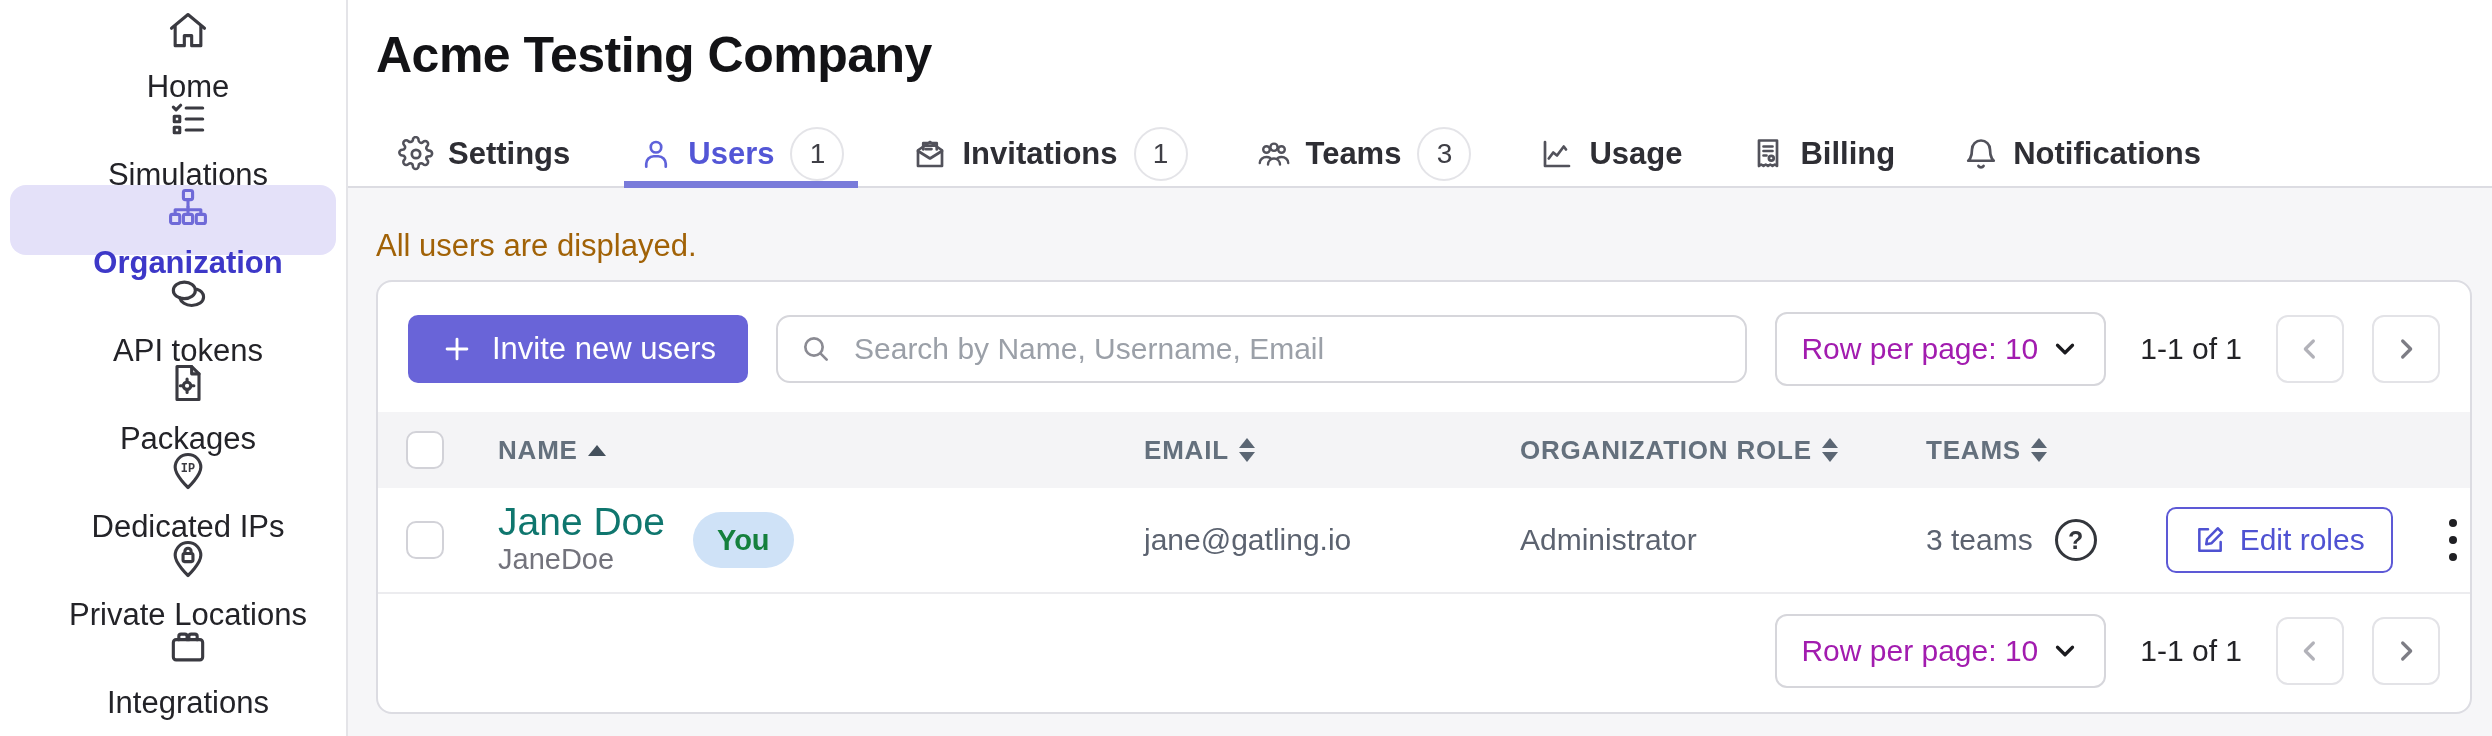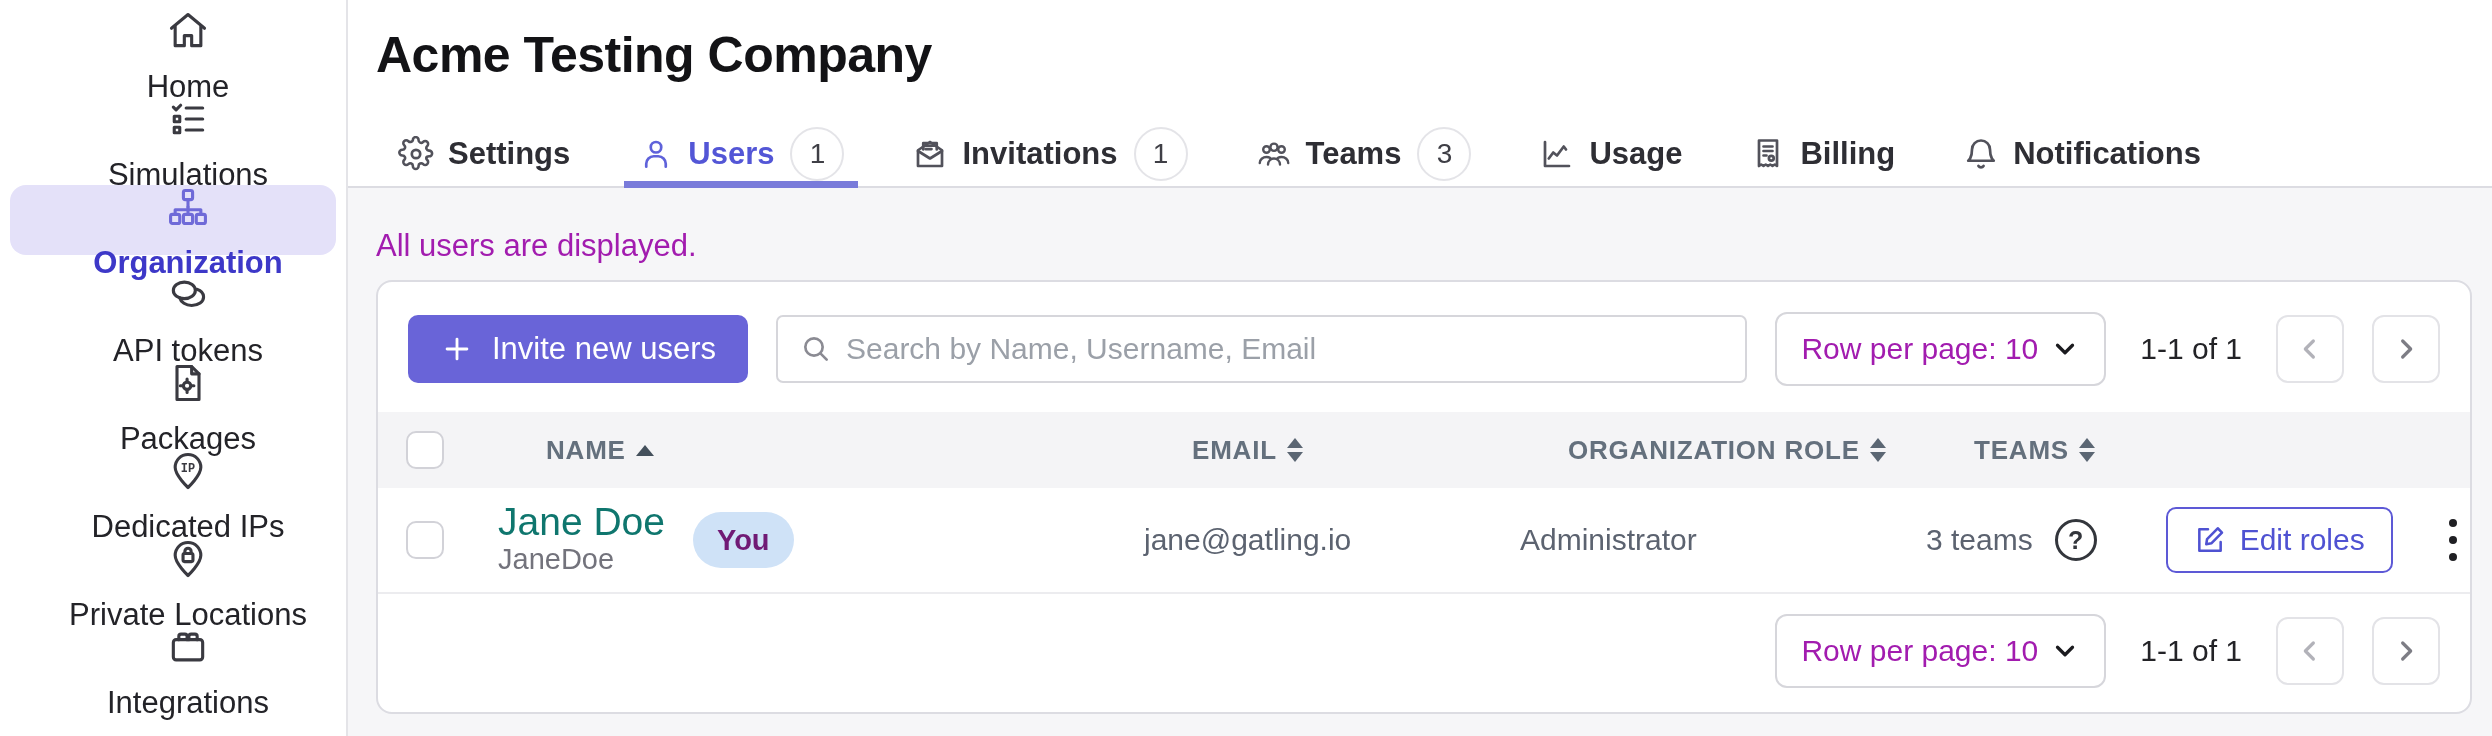--- a/index.html
+++ b/index.html
@@ -54,38 +54,38 @@
   }
   .tab.active .t-icon { color: #5f62da; }
   .tab.active .t-label { color: #5356d6; }
   .tab.active::after {
     content: ""; position: absolute; left: 8px; right: 8px; bottom: -2px;
     height: 7px; background: #797bda;
   }
 
   
   .content { flex: 1; background: #f6f6f8; padding: 40px 20px 0 28px; min-height: 0; }
-  .note { font-size: 31px; color: #a21caf; margin-bottom: 16px; margin-left: 0; }
+  .note { font-size: 31px; color: #a16207; margin-bottom: 16px; margin-left: 0; }
 
   .card {
     background: #ffffff; border: 2px solid #dcdce2; border-radius: 16px;
     overflow: hidden;
   }
 
   
   .toolbar { display: flex; align-items: center; gap: 28px; padding: 30px 30px 26px 30px; }
   .btn-invite {
     height: 68px; padding: 0 32px; border: none; border-radius: 10px;
     background: #6964d8; color: #ffffff; font-size: 31px; font-weight: 500;
     display: flex; align-items: center; gap: 18px; cursor: pointer;
     font-family: inherit; white-space: nowrap;
   }
   .search-box {
-    flex: 1; height: 68px; border: 2px solid #d6d6db; border-radius: 7px;
-    background: #fff; display: flex; align-items: center; gap: 14px; padding: 0 22px;
+    flex: 1; height: 68px; border: 2px solid #d6d6db; border-radius: 14px;
+    background: #fff; display: flex; align-items: center; gap: 22px; padding: 0 22px;
   }
   .search-box svg { color: #8b8b93; }
   .search-box input {
     flex: 1; border: none; outline: none; font-size: 30px; color: #1f2937;
     font-family: inherit; background: transparent;
   }
   .search-box input::placeholder { color: #9ba0a8; }
 
   .rows-select {
     height: 74px; border: 2px solid #d6d6db; border-radius: 12px; background: #fff;
@@ -98,41 +98,41 @@
     background: #fff; display: flex; align-items: center; justify-content: center; cursor: pointer;
   }
   .page-btn.prev svg { color: #b2b2b9; }
   .page-btn.next svg { color: #7d7d85; }
 
   
   .tgrid { display: grid; grid-template-columns: 120px 646px 376px 406px 1fr 430px; align-items: center; }
   .thead { height: 76px; background: #f4f4f6; }
   .th {
     font-size: 26px; font-weight: 700; color: #64707d; letter-spacing: 0.8px;
-    display: flex; align-items: center; gap: 10px; white-space: nowrap; cursor: pointer; margin-left: 48px;
+    display: flex; align-items: center; gap: 10px; white-space: nowrap; cursor: pointer;
   }
   .cell-check { padding-left: 28px; }
   input[type="checkbox"] {
     appearance: none; -webkit-appearance: none;
     width: 38px; height: 38px; border: 2px solid #d2d2d8; border-radius: 10px;
     background: #fff; cursor: pointer; display: block;
   }
   .tri-up { width: 0; height: 0; border-left: 9px solid transparent; border-right: 9px solid transparent; border-bottom: 11px solid #44505c; }
   .sort-both { display: inline-flex; flex-direction: column; gap: 4px; }
   .sort-both .up { width: 0; height: 0; border-left: 8px solid transparent; border-right: 8px solid transparent; border-bottom: 10px solid #5b6673; }
   .sort-both .down { width: 0; height: 0; border-left: 8px solid transparent; border-right: 8px solid transparent; border-top: 10px solid #5b6673; }
 
   .trow { height: 106px; border-bottom: 2px solid #ececef; background: #fff; }
   .name-cell { display: flex; align-items: center; gap: 28px; }
   .name-lines { display: flex; flex-direction: column; justify-content: center; }
   .name-main { font-size: 39px; color: #0f766e; line-height: 38px; }
   .name-sub { font-size: 29px; color: #73737c; line-height: 36px; }
   .you-badge {
     height: 56px; padding: 0 24px; border-radius: 28px; background: #cfe2f7;
-    color: #701a75; font-size: 29px; font-weight: 600;
+    color: #15803d; font-size: 29px; font-weight: 600;
     display: flex; align-items: center; justify-content: center;
   }
   .cell-text { font-size: 30px; color: #5c6370; white-space: nowrap; }
   .teams-cell { display: flex; align-items: center; gap: 22px; }
   .help-circle {
     width: 42px; height: 42px; border: 3px solid #33363c; border-radius: 50%;
     display: flex; align-items: center; justify-content: center;
     font-size: 25px; font-weight: 700; color: #33363c; cursor: pointer;
   }
   .actions-cell { display: flex; align-items: center; justify-content: flex-end; gap: 40px; padding-right: 54px; }

